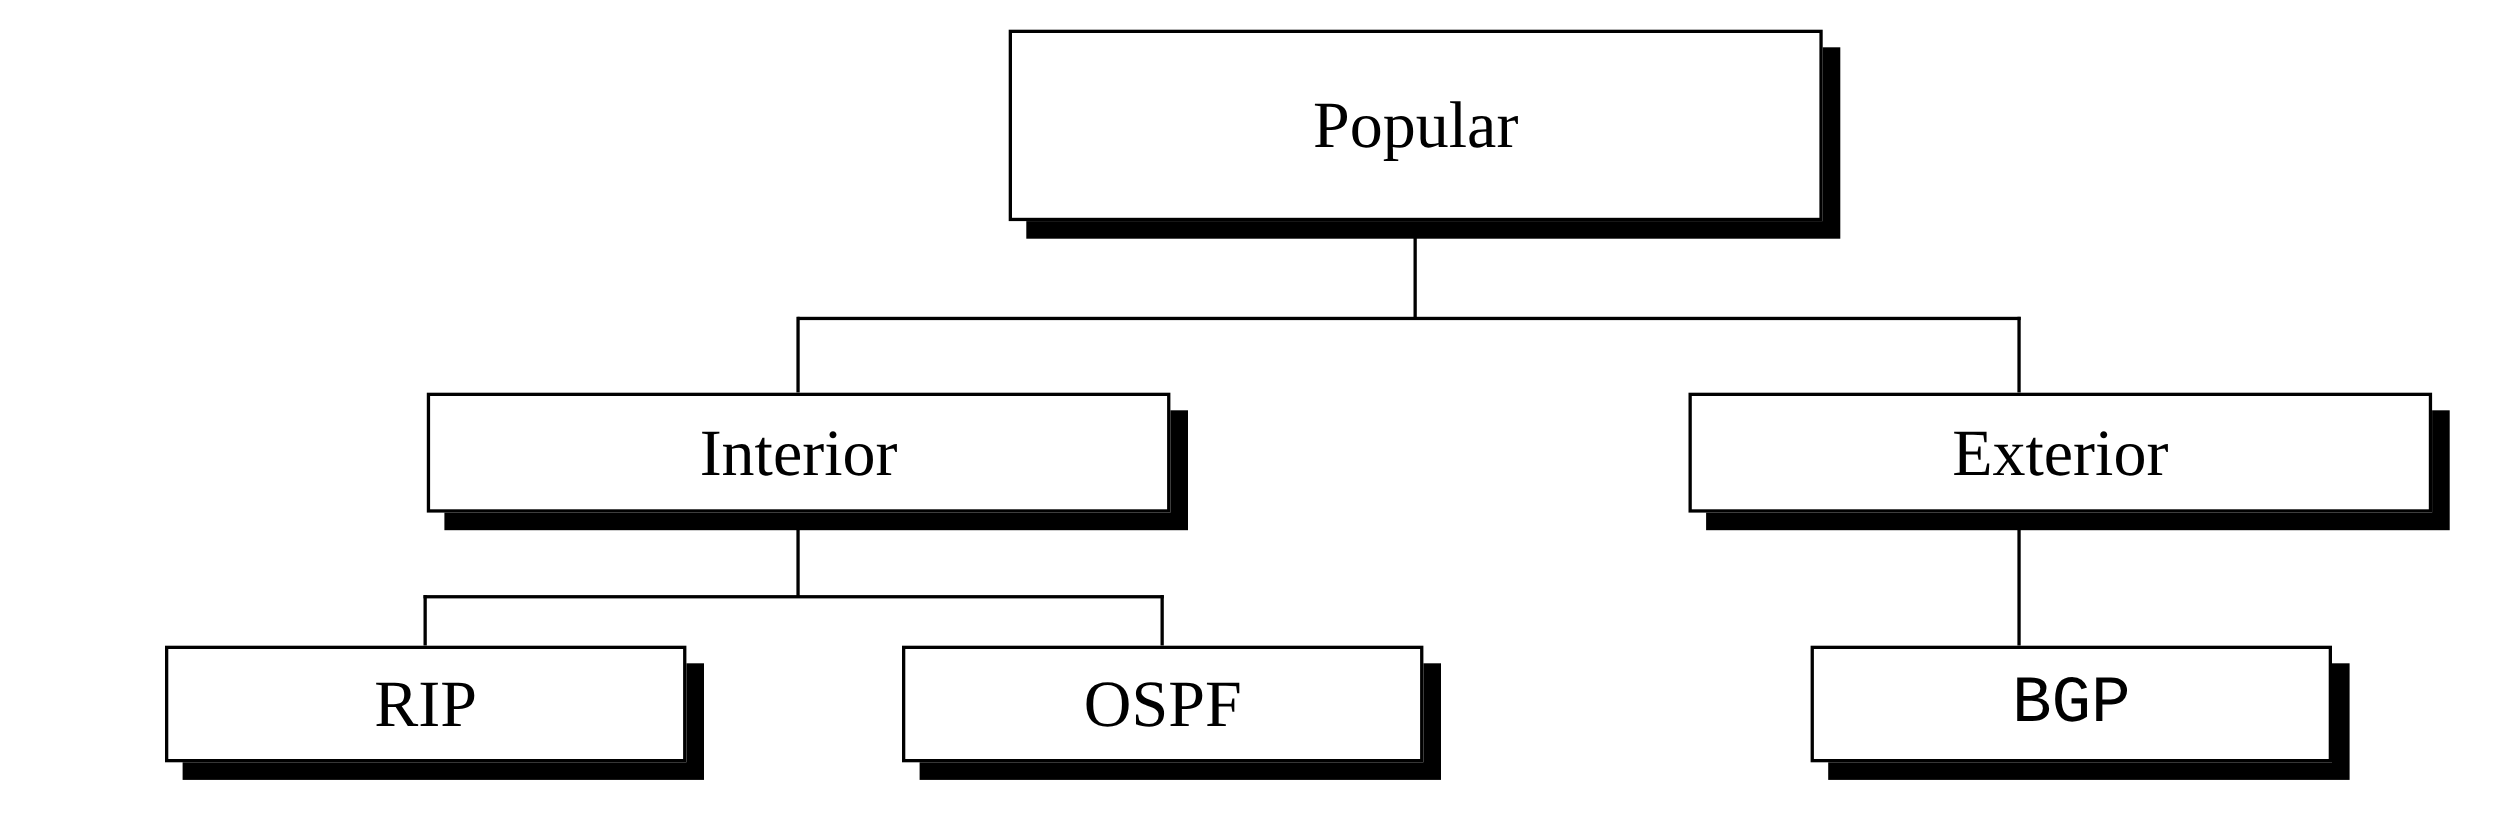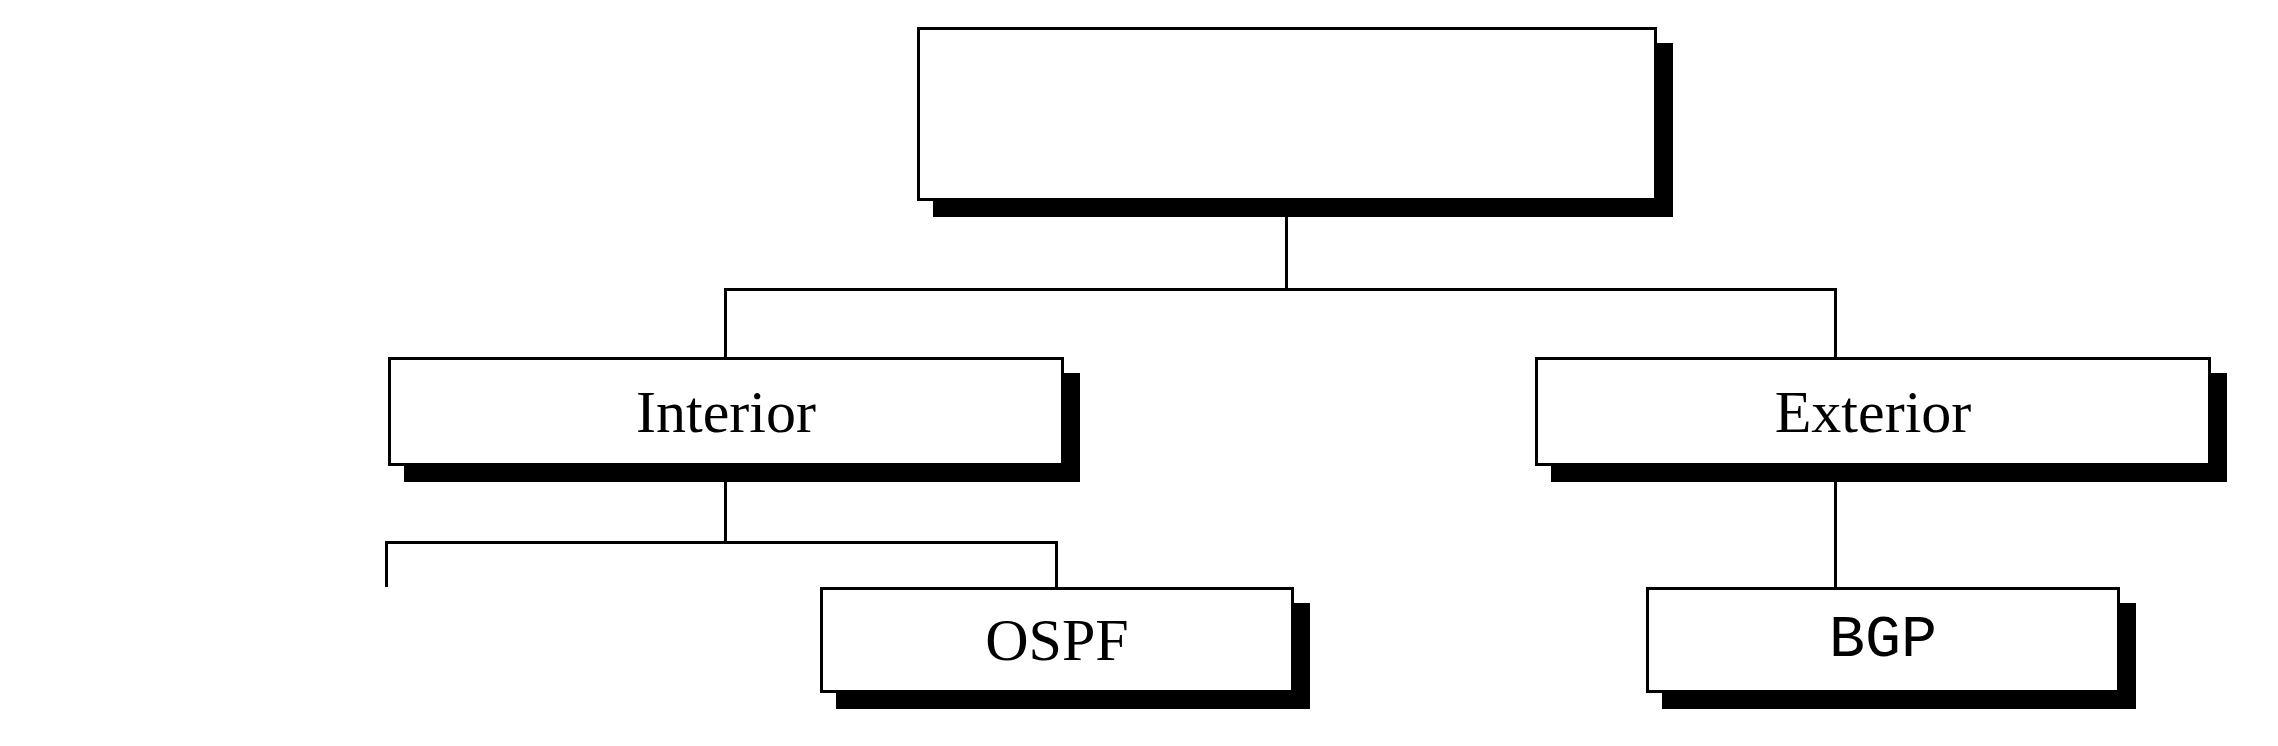--- a/index.html
+++ b/index.html
@@ -54,30 +54,34 @@
   <div class="line h h-level2"></div>
   <div class="line v v-interior-top"></div>
   <div class="line v v-exterior-top"></div>
   <div class="line v v-interior-bot"></div>
   <div class="line h h-level3"></div>
   <div class="line v v-rip"></div>
   <div class="line v v-ospf"></div>
   <div class="line v v-bgp"></div>
 
   <div class="node node-root">
+    <span>Popular</span>
   </div>
 
   <div class="node node-interior">
     <span>Interior</span>
   </div>
 
   <div class="node node-exterior">
     <span>Exterior</span>
   </div>
 
+  <div class="node node-rip">
+    <span>RIP</span>
+  </div>
 
   <div class="node node-ospf">
     <span>OSPF</span>
   </div>
 
   <div class="node node-bgp">
     <span>BGP</span>
   </div>
 
 </div>

